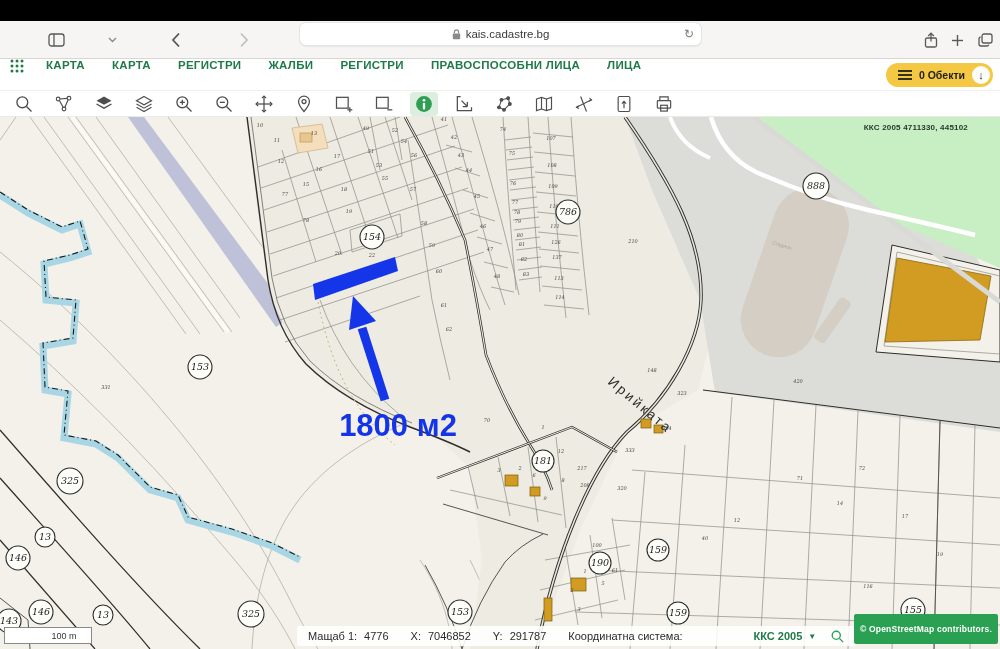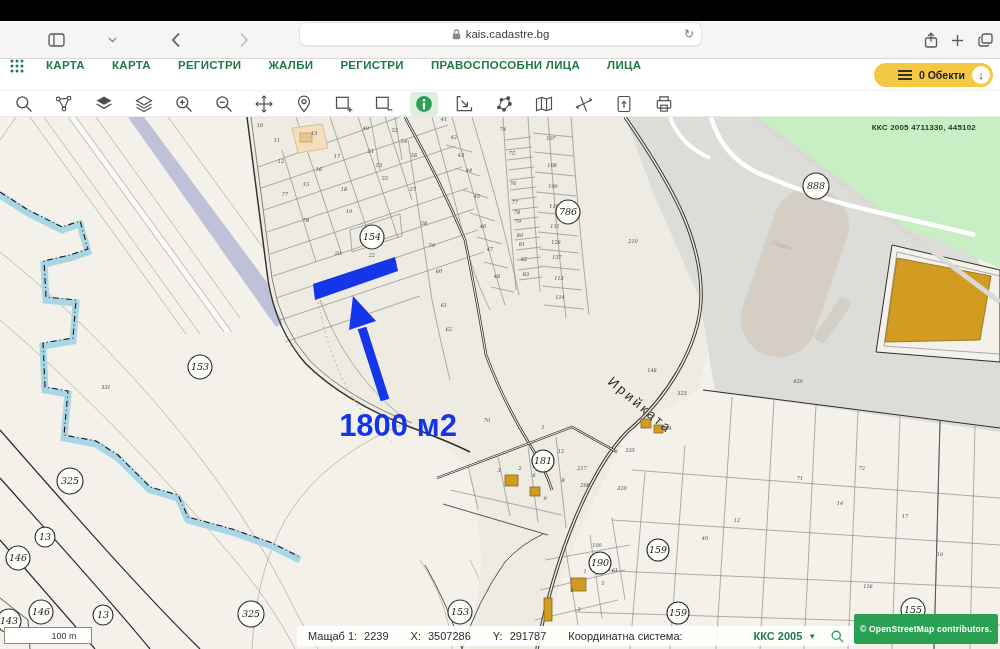--- a/index.html
+++ b/index.html
@@ -9,31 +9,31 @@
   
   .chrome { height:38px; background:#f6f5f3; border-bottom:1px solid #d8d7d5; position:relative; display:flex; align-items:center; }
   .chrome svg { display:block; }
   .cbtn { position:absolute; top:0; height:38px; display:flex; align-items:center; justify-content:center; color:#58585a; }
   .urlbar { position:absolute; left:299px; top:1px; width:403px; height:24px; background:#fff; border:1px solid #e6e5e3; border-radius:7px; box-shadow:0 0.5px 1px rgba(0,0,0,.06); display:flex; align-items:center; justify-content:center; gap:5px; font-size:11.5px; color:#3a3a3c; }
   .urlbar .reload { position:absolute; right:7px; top:4px; font-size:12px; color:#7a7a7c; }
   
   .navbar { height:32px; background:#fff; display:flex; align-items:flex-start; position:relative; border-bottom:1px solid #f0f0ee; }
   .gridicon { margin-left:10px; margin-right:22px; }
   .navitem { font-size:11.5px; font-weight:bold; color:#1e7b48; margin-right:27px; letter-spacing:.3px; cursor:pointer; }
-  .pill { position:absolute; right:7px; top:4px; height:24px; background:#f5c843; border-radius:13px; display:flex; align-items:center; padding:0 3px 0 24px; gap:7px; }
+  .pill { position:absolute; right:7px; top:4px; height:24px; background:#f5c843; border-radius:13px; display:flex; align-items:center; padding:0 3px 0 12px; gap:7px; }
   .pill .txt { font-size:10.5px; font-weight:bold; color:#20201e; }
   .pill .circ { width:18px; height:18px; border-radius:50%; background:#fdfdfb; display:flex; align-items:center; justify-content:center; font-size:11px; color:#2b2b28; }
   
   .toolsbar { height:26px; background:#fff; display:flex; align-items:center; padding-left:10px; gap:12px; border-bottom:1px solid #eceae6; }
   .tool { width:28px; height:24px; display:flex; align-items:center; justify-content:center; border-radius:4px; }
   .tool.active { background:#ddeee1; }
   
   .map { position:relative; flex:1; background:#f3f1ea; overflow:hidden; }
   .map svg.base { position:absolute; left:0; top:0; }
-  .kkc-corner { position:absolute; top:6px; right:24px; font-size:8px; font-weight:600; color:#263a2d; letter-spacing:.2px; }
+  .kkc-corner { position:absolute; top:6px; right:32px; font-size:8px; font-weight:600; color:#263a2d; letter-spacing:.2px; }
   .scalebar { position:absolute; left:4px; bottom:5px; width:88px; height:17px; background:#fff; border:1px solid #8a8a85; font-size:9px; color:#333; display:flex; align-items:center; justify-content:center;padding-left:32px; }
   .statusbar { position:absolute; left:297px; bottom:3px; height:20px; background:rgba(255,255,255,.87); border-radius:2px; display:flex; align-items:center; padding:0 11px; font-size:11px; color:#2b2b2b; white-space:nowrap; }
   .statusbar .grp { display:flex; gap:7px; margin-right:22px; }
   .statusbar .kkc { color:#1e7b48; font-weight:bold;padding-left:39px; }
   .statusbar .caret { color:#1e7b48; font-size:8px; margin:0 14px 0 6px; }
   .osm-badge { position:absolute; right:2px; bottom:5px; height:30px; background:#2aa052; border-radius:2px; color:#fff; font-size:8.5px; font-weight:bold; display:flex; align-items:center; padding:0 6px; letter-spacing:.2px; }
   
   .pline { stroke:#8d8d85; stroke-width:.7; fill:none; }
   .pline2 { stroke:#55544e; stroke-width:1; fill:none; }
   .contour { stroke:#b3b0a4; stroke-width:.8; fill:none; }
@@ -566,25 +566,25 @@
     </svg>
 
     <div class="kkc-corner">ККС 2005 4711330, 445102</div>
     <div class="scalebar">
         <span>100 m</span>
       </div>
 
     <div class="statusbar">
       <span class="grp">
           <span>Мащаб 1:</span>
-          <span>2239</span>
+          <span>4776</span>
         </span>
       <span class="grp">
           <span>X:</span>
-          <span>3507286</span>
+          <span>7046852</span>
         </span>
       <span class="grp">
           <span>Y:</span>
           <span>291787</span>
         </span>
       <span class="grp" style="margin-right:0;gap:32px;">
           <span>Координатна система:</span>
           <span class="kkc">ККС 2005</span>
         </span>
       <span class="caret">▼</span>

